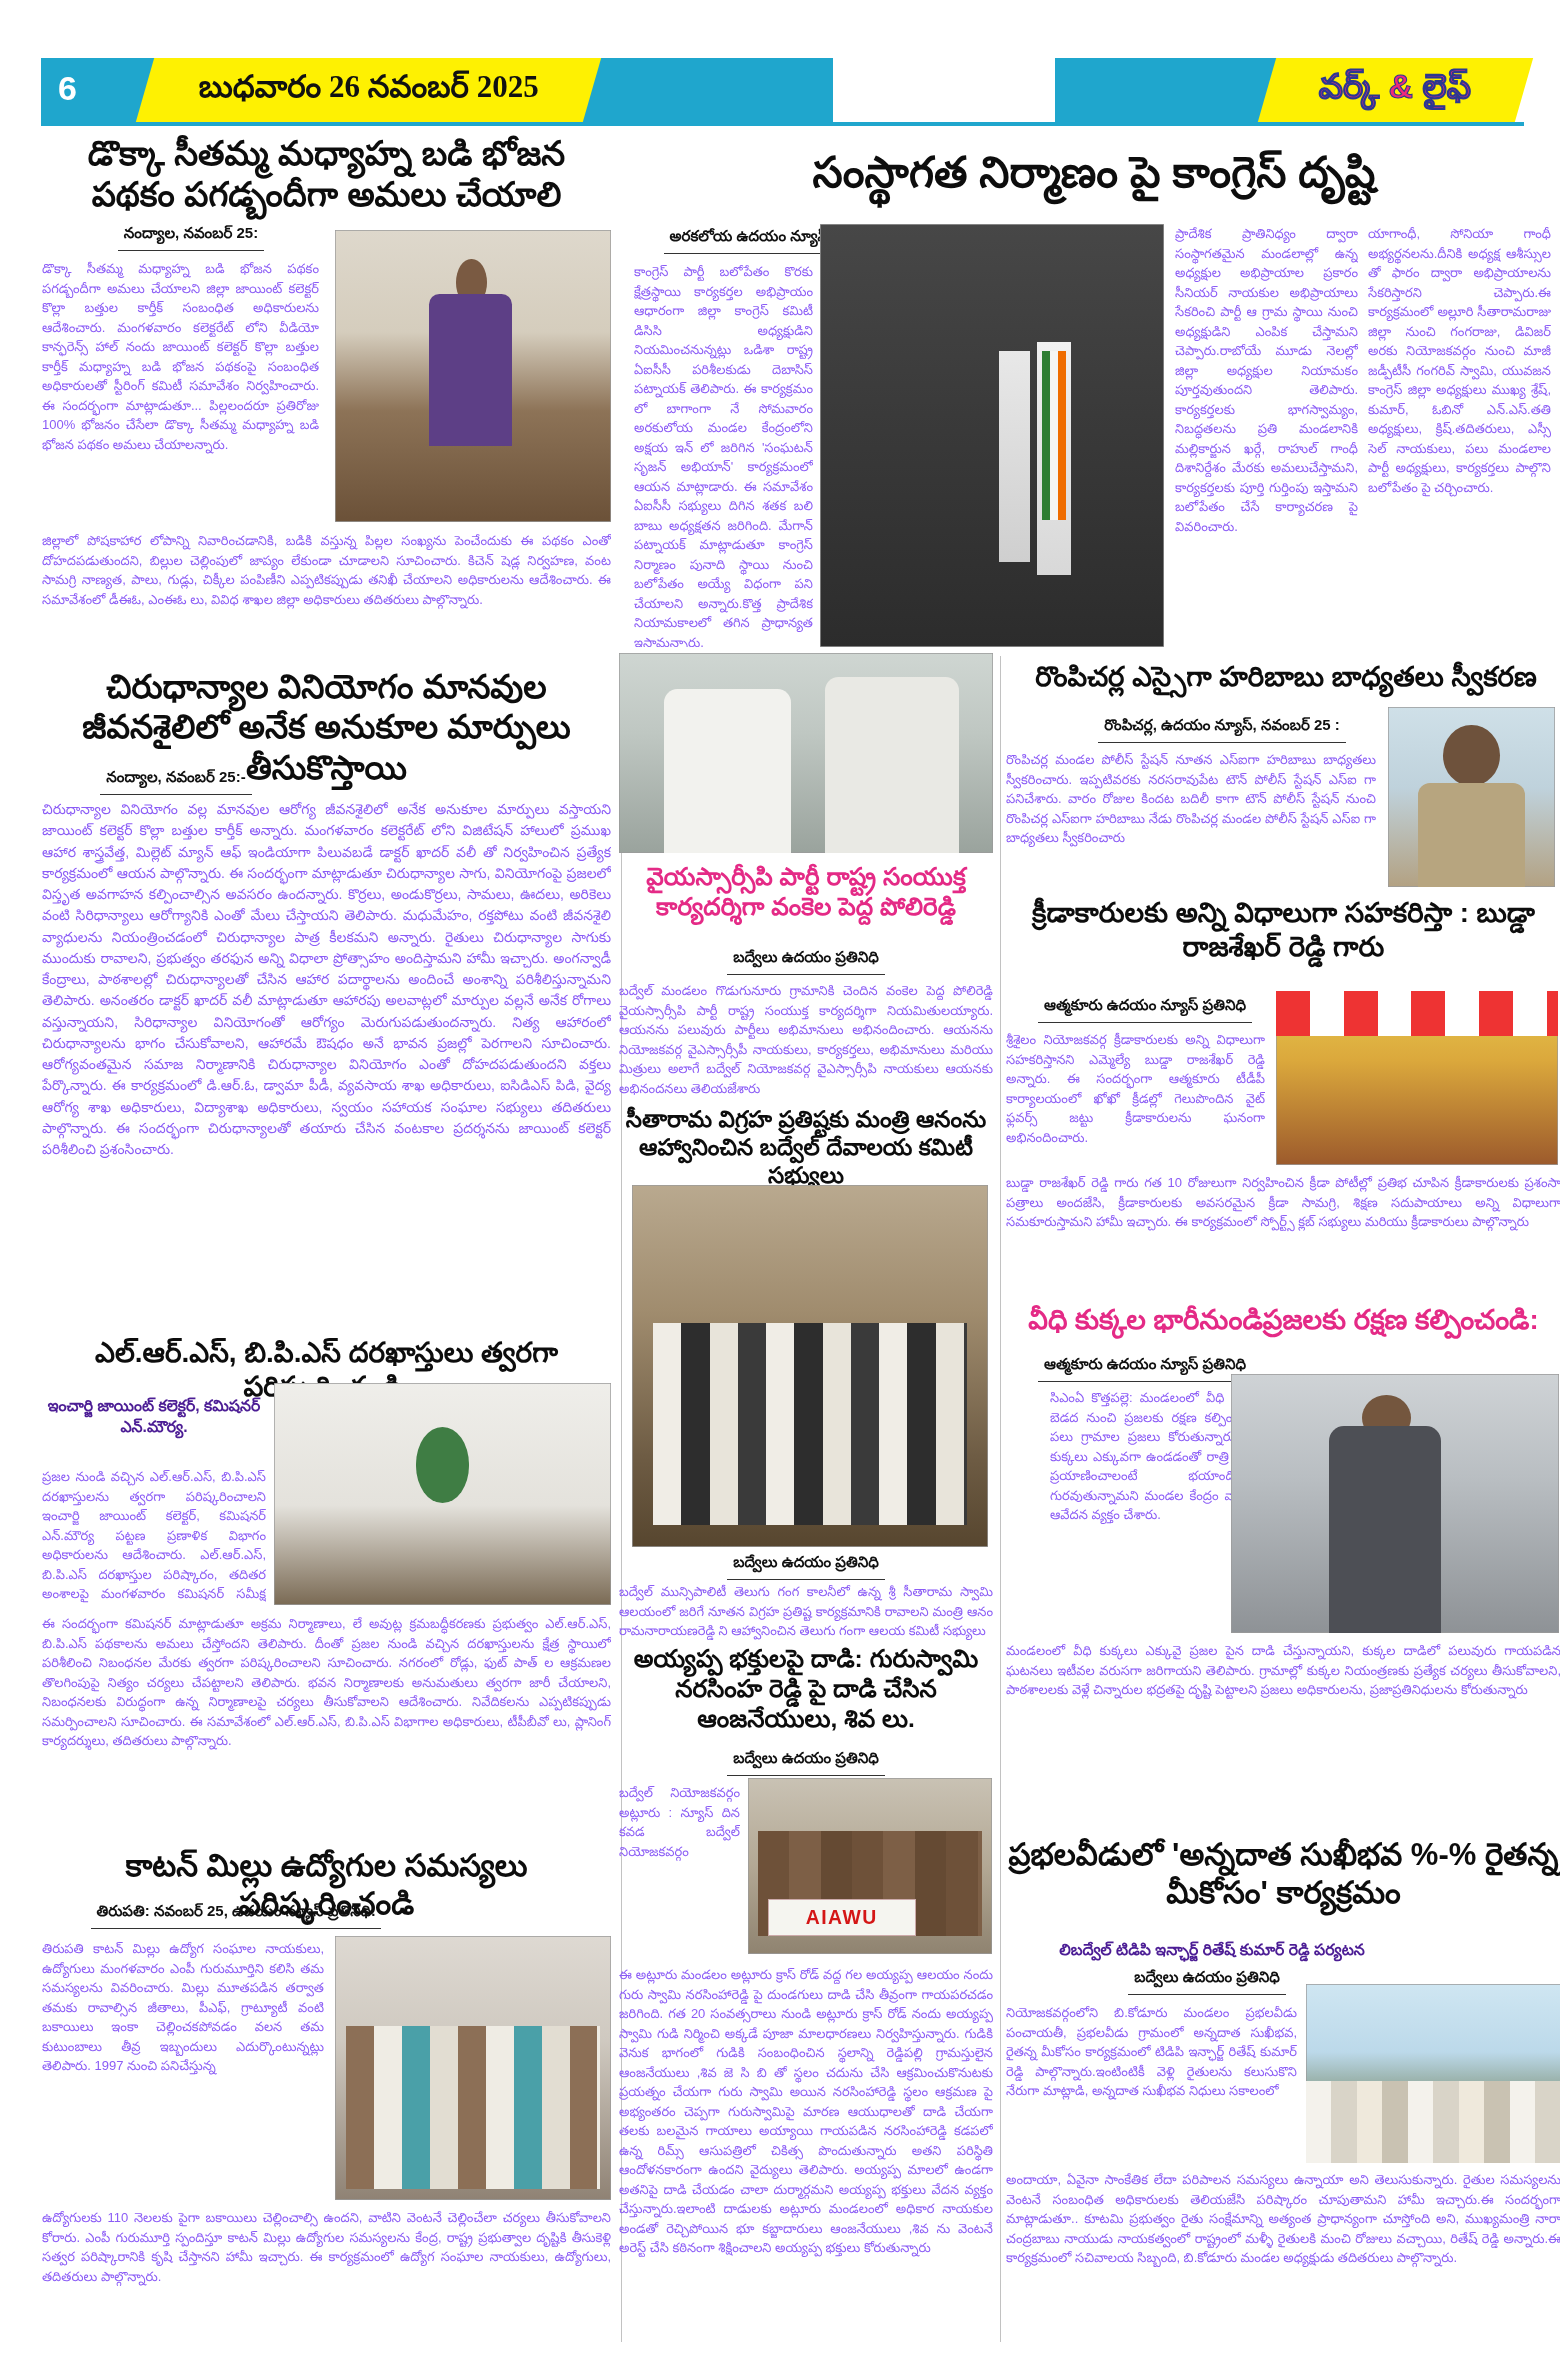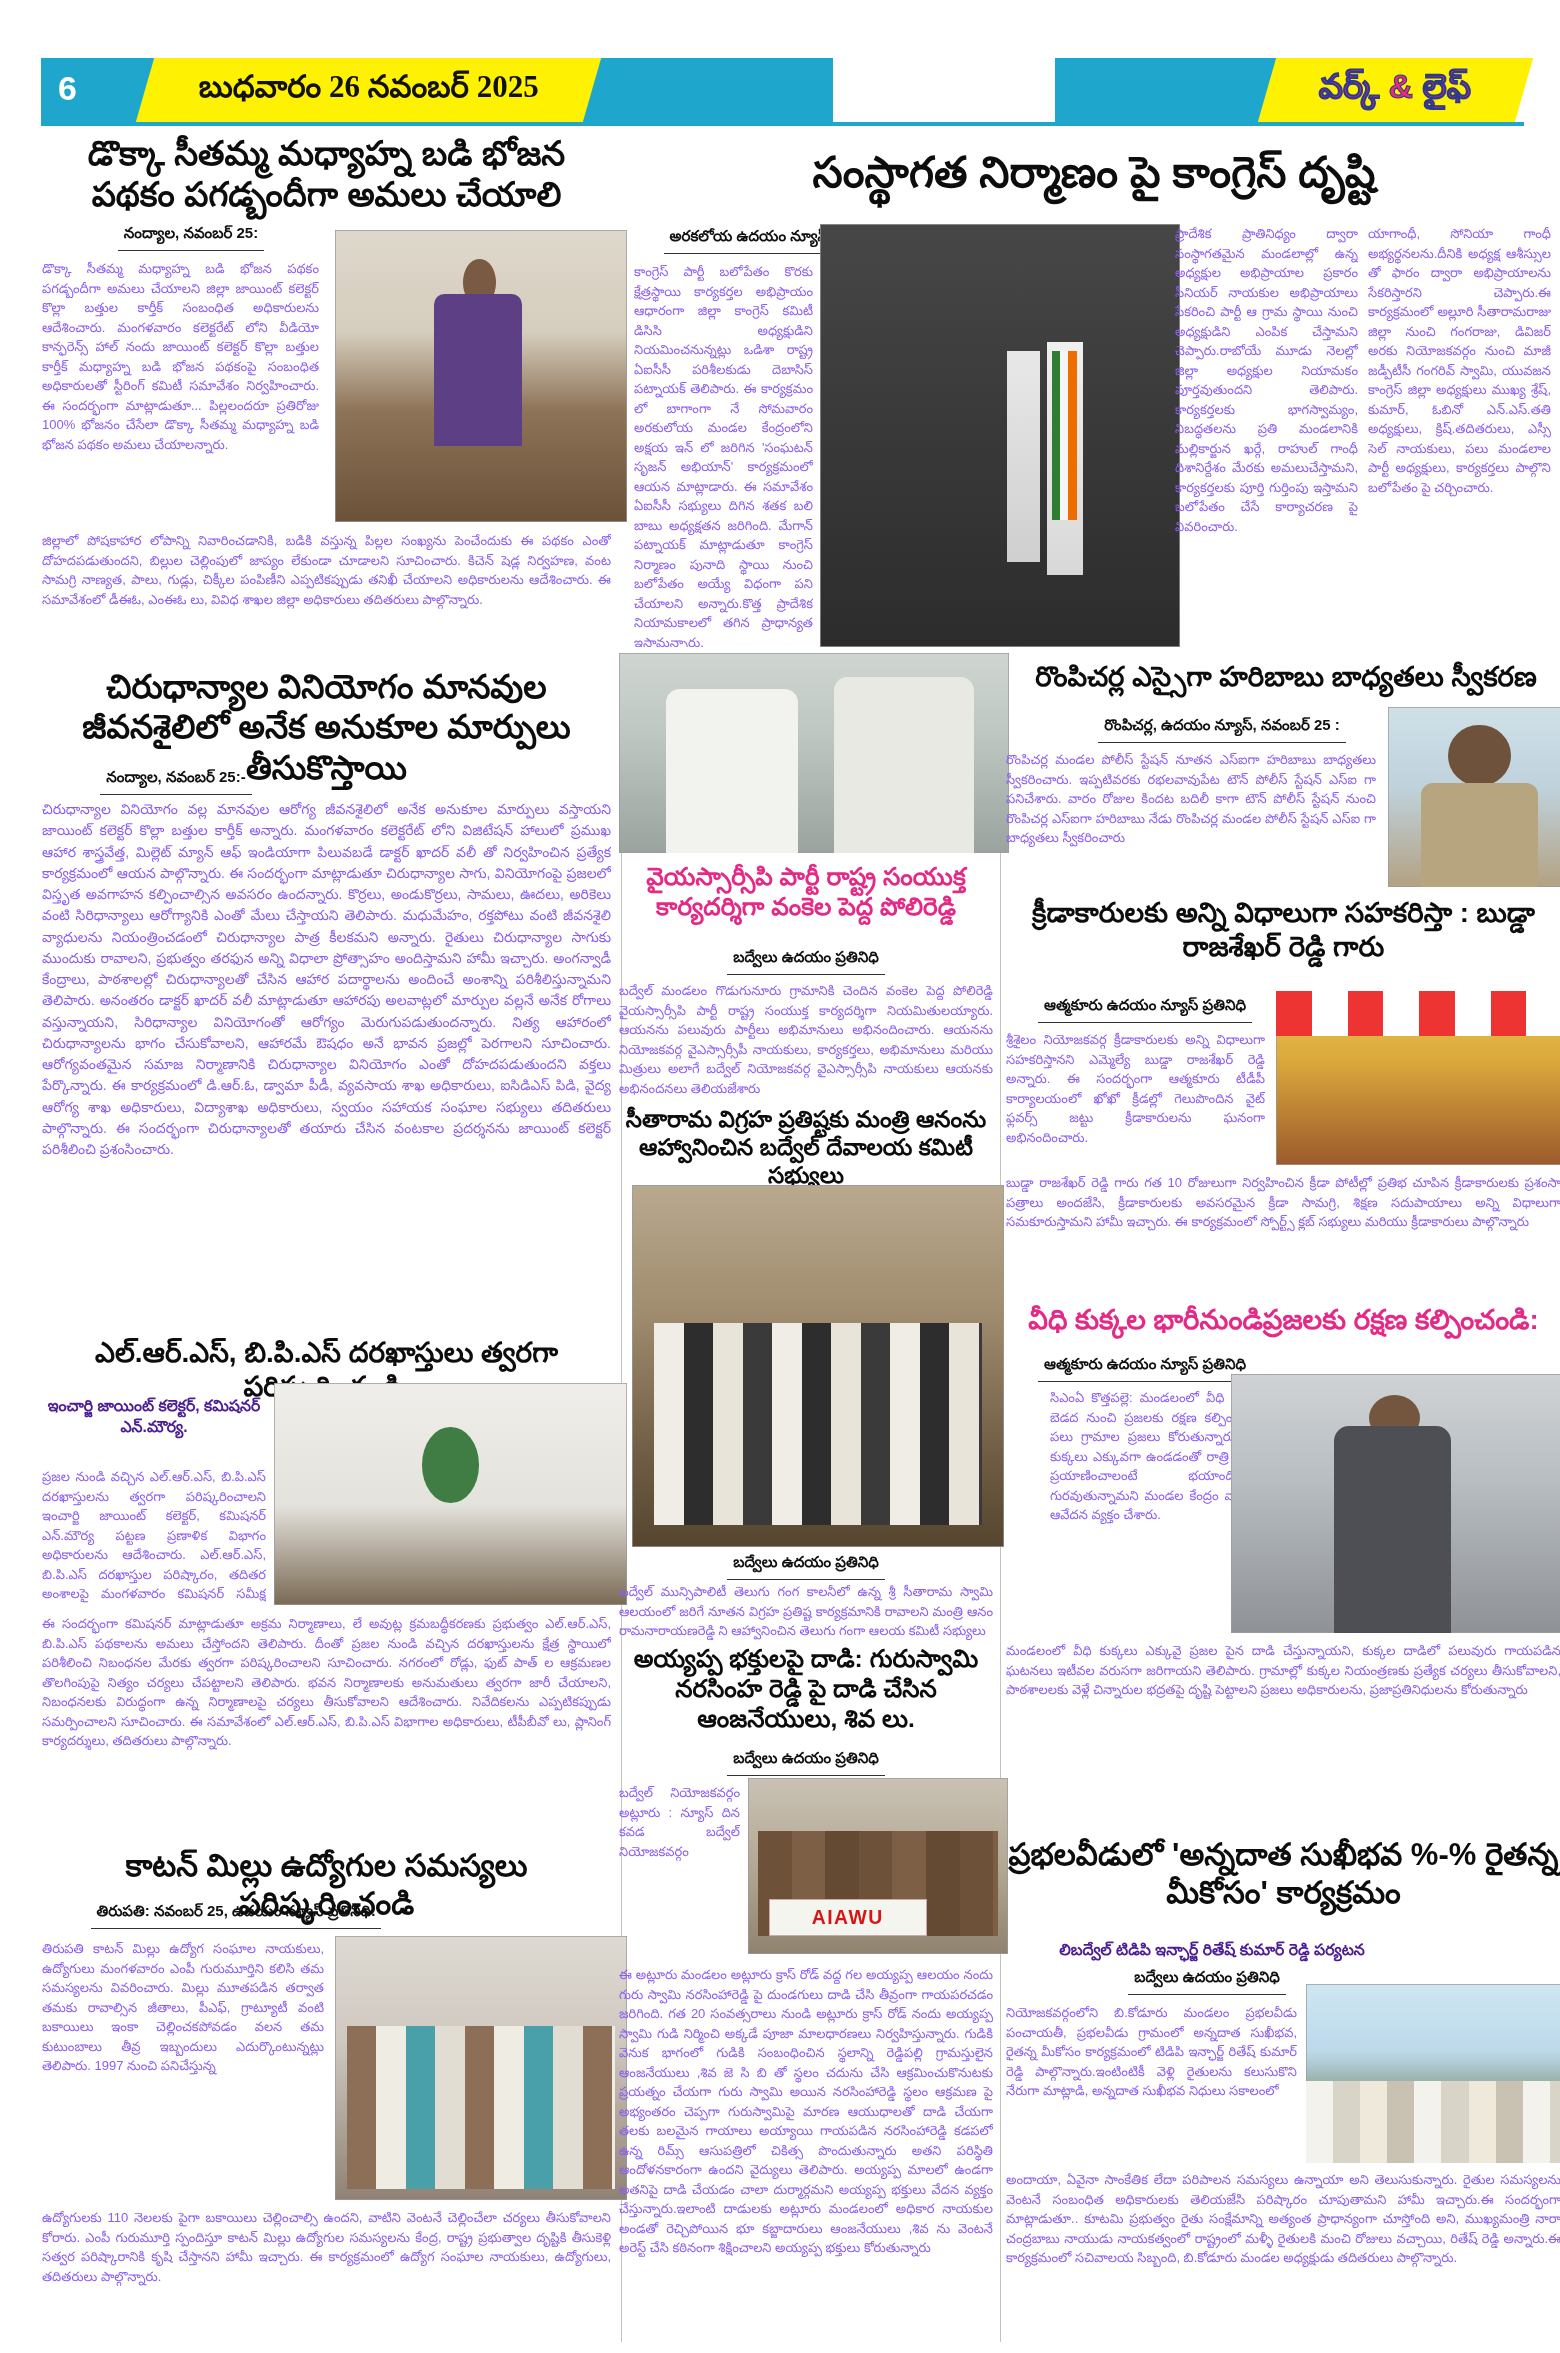--- a/index.html
+++ b/index.html
@@ -21,21 +21,21 @@
   .mast-suffix{font-size:15px;font-weight:bold;color:#2b3990;}
   .mast-editor{font-size:12px;color:#222;text-align:center;font-weight:bold;}
   
   .headline{font-weight:bold;text-align:center;color:#0d0d0d;line-height:1.22;}
   .pink{color:#e42a86;}
   .dateline{font-size:15px;font-weight:bold;text-align:center;color:#111;}
   .dateline span{display:inline-block;border-bottom:1.5px solid #333;padding:0 6px 5.2px 6px;}
   .subtitle-pink{font-size:15.7px;font-weight:bold;color:#4c1d95;text-align:center;line-height:1.35;}
   .body-text{font-size:14px;line-height:1.52;text-align:justify;color:#8b5cf6;overflow:hidden;}
   .body-sm{font-size:13px;line-height:1.5;}
-  .photo{box-shadow:inset 0 0 0 0.7px #9a9a9a;overflow:hidden;padding-left:16px;}
+  .photo{box-shadow:inset 0 0 0 0.7px #9a9a9a;overflow:hidden;}
   .vrule{width:0.7px;background:#c2c2c2;}
   .banner{position:absolute;left:8%;bottom:10%;width:60%;height:20%;background:#f5f5f0;
           display:flex;align-items:center;justify-content:center;
           font-weight:bold;color:#d41616;font-size:19.4px;letter-spacing:1.5px;border:0.7px solid #caa;}
   
   .ph-a1{background:linear-gradient(180deg,#ded8cc 0%,#d5cdbd 35%,#8d7357 62%,#6b5138 100%);}
   .ph-a1 .fig{position:absolute;left:34%;top:22%;width:30%;height:52%;background:#5d3f86;border-radius:10.4px 10.4px 0 0;}
   .ph-a1 .head{position:absolute;left:44%;top:10%;width:11%;height:16%;background:#7a5a42;border-radius:50%;}
   .ph-main{background:linear-gradient(180deg,#474747 0%,#3a3a3a 45%,#2c2c2c 100%);}
   .ph-main .g1{position:absolute;left:52%;top:30%;width:9%;height:50%;background:linear-gradient(180deg,#e8e8e8,#cfcfcf);}
@@ -150,21 +150,21 @@
     <div class="banner">AIAWU</div>
   </div>
   <div class="abs body-text body-sm" style="left:619px;top:1965px;width:374px;height:377px;">ఈ అట్లూరు మండలం అట్లూరు క్రాస్ రోడ్ వద్ద గల అయ్యప్ప ఆలయం నందు గురు స్వామి నరసింహారెడ్డి పై దుండగులు దాడి చేసి తీవ్రంగా గాయపరచడం జరిగింది. గత 20 సంవత్సరాలు నుండి అట్లూరు క్రాస్ రోడ్ నందు అయ్యప్ప స్వామి గుడి నిర్మించి అక్కడే పూజా మాలధారణలు నిర్వహిస్తున్నారు. గుడికి వెనుక భాగంలో గుడికి సంబంధించిన స్థలాన్ని రెడ్డిపల్లి గ్రామస్తులైన ఆంజనేయులు ,శివ జె సి బి తో స్థలం చదును చేసి ఆక్రమించుకొనుటకు ప్రయత్నం చేయగా గురు స్వామి అయిన నరసింహారెడ్డి స్థలం ఆక్రమణ పై అభ్యంతరం చెప్పగా గురుస్వామిపై మారణ ఆయుధాలతో దాడి చేయగా  తలకు బలమైన గాయాలు అయ్యాయి గాయపడిన  నరసింహారెడ్డి కడపలో ఉన్న రిమ్స్ ఆసుపత్రిలో చికిత్స పొందుతున్నారు అతని పరిస్థితి ఆందోళనకారంగా ఉందని వైద్యులు తెలిపారు. అయ్యప్ప మాలలో ఉండగా అతనిపై దాడి చేయడం చాలా దుర్మార్గమని అయ్యప్ప భక్తులు వేదన వ్యక్తం చేస్తున్నారు.ఇలాంటి దాడులకు అట్లూరు మండలంలో అధికార నాయకుల అండతో రెచ్చిపోయిన భూ కబ్జాదారులు ఆంజనేయులు ,శివ ను వెంటనే అరెస్ట్ చేసి కఠినంగా శిక్షించాలని అయ్యప్ప భక్తులు కోరుతున్నారు</div>
 
   <div class="abs headline" style="left:1011px;top:660px;width:550px;font-size:27.6px;">రొంపిచర్ల ఎస్సైగా హరిబాబు బాధ్యతలు స్వీకరణ</div>
   <div class="abs dateline" style="left:1058px;top:716px;width:328px;"><span>రొంపిచర్ల, ఉదయం న్యూస్, నవంబర్ 25 :</span></div>
   <div class="abs photo ph-si" style="left:1388px;top:707px;width:167px;height:180px;">
     <div class="head"></div>
     <div class="torso"></div>
   </div>
-  <div class="abs body-text body-sm" style="left:1006px;top:750px;width:370px;height:137px;">రొంపిచర్ల మండల పోలీస్ స్టేషన్ నూతన ఎస్ఐగా హరిబాబు బాధ్యతలు స్వీకరించారు. ఇప్పటివరకు రభలవావుపేట టౌన్ పోలీస్ స్టేషన్ ఎస్ఐ గా పనిచేశారు. వారం రోజుల కిందట బదిలీ కాగా టౌన్ పోలీస్ స్టేషన్ నుంచి రొంపిచర్ల ఎస్ఐగా హరిబాబు నేడు రొంపిచర్ల మండల పోలీస్ స్టేషన్ ఎస్ఐ గా బాధ్యతలు స్వీకరించారు</div>
+  <div class="abs body-text body-sm" style="left:1006px;top:750px;width:370px;height:137px;">రొంపిచర్ల మండల పోలీస్ స్టేషన్ నూతన ఎస్ఐగా హరిబాబు బాధ్యతలు స్వీకరించారు. ఇప్పటివరకు నరసరావుపేట టౌన్ పోలీస్ స్టేషన్ ఎస్ఐ గా పనిచేశారు. వారం రోజుల కిందట బదిలీ కాగా టౌన్ పోలీస్ స్టేషన్ నుంచి రొంపిచర్ల ఎస్ఐగా హరిబాబు నేడు రొంపిచర్ల మండల పోలీస్ స్టేషన్ ఎస్ఐ గా బాధ్యతలు స్వీకరించారు</div>
 
   <div class="abs headline" style="left:1006px;top:896px;width:555px;font-size:27.6px;">క్రీడాకారులకు అన్ని విధాలుగా సహకరిస్తా : బుడ్డా రాజశేఖర్ రెడ్డి గారు</div>
   <div class="abs dateline" style="left:1011px;top:996px;width:268px;"><span>ఆత్మకూరు ఉదయం న్యూస్ ప్రతినిధి</span></div>
   <div class="abs photo ph-sp" style="left:1276px;top:991px;width:282px;height:174px;">
     <div class="tent"></div>
   </div>
   <div class="abs body-text body-sm" style="left:1006px;top:1030px;width:259px;height:136px;">శ్రీశైలం నియోజకవర్గ క్రీడాకారులకు అన్ని విధాలుగా సహకరిస్తానని ఎమ్మెల్యే బుడ్డా రాజశేఖర్ రెడ్డి అన్నారు. ఈ సందర్భంగా ఆత్మకూరు టీడీపీ కార్యాలయంలో ఖోఖో క్రీడల్లో గెలుపొందిన వైట్ ఫ్లవర్స్ జట్టు క్రీడాకారులను ఘనంగా అభినందించారు.</div>
   <div class="abs body-text body-sm" style="left:1006px;top:1173px;width:555px;height:124px;">బుడ్డా రాజశేఖర్ రెడ్డి గారు గత 10 రోజులుగా నిర్వహించిన క్రీడా పోటీల్లో ప్రతిభ చూపిన క్రీడాకారులకు ప్రశంసా పత్రాలు అందజేసి, క్రీడాకారులకు అవసరమైన క్రీడా సామగ్రి, శిక్షణ సదుపాయాలు అన్ని విధాలుగా సమకూరుస్తామని హామీ ఇచ్చారు. ఈ కార్యక్రమంలో స్పోర్ట్స్ క్లబ్ సభ్యులు మరియు క్రీడాకారులు పాల్గొన్నారు</div>
 
   <div class="abs headline pink" style="left:1006px;top:1303px;width:555px;font-size:27.6px;">వీధి  కుక్కల భారీనుండిప్రజలకు రక్షణ కల్పించండి:</div>

